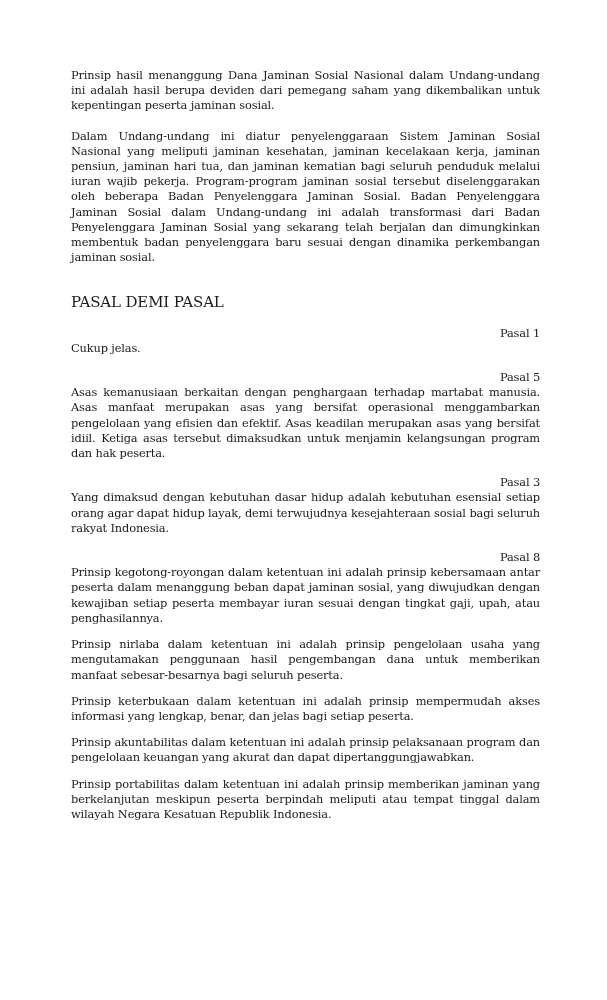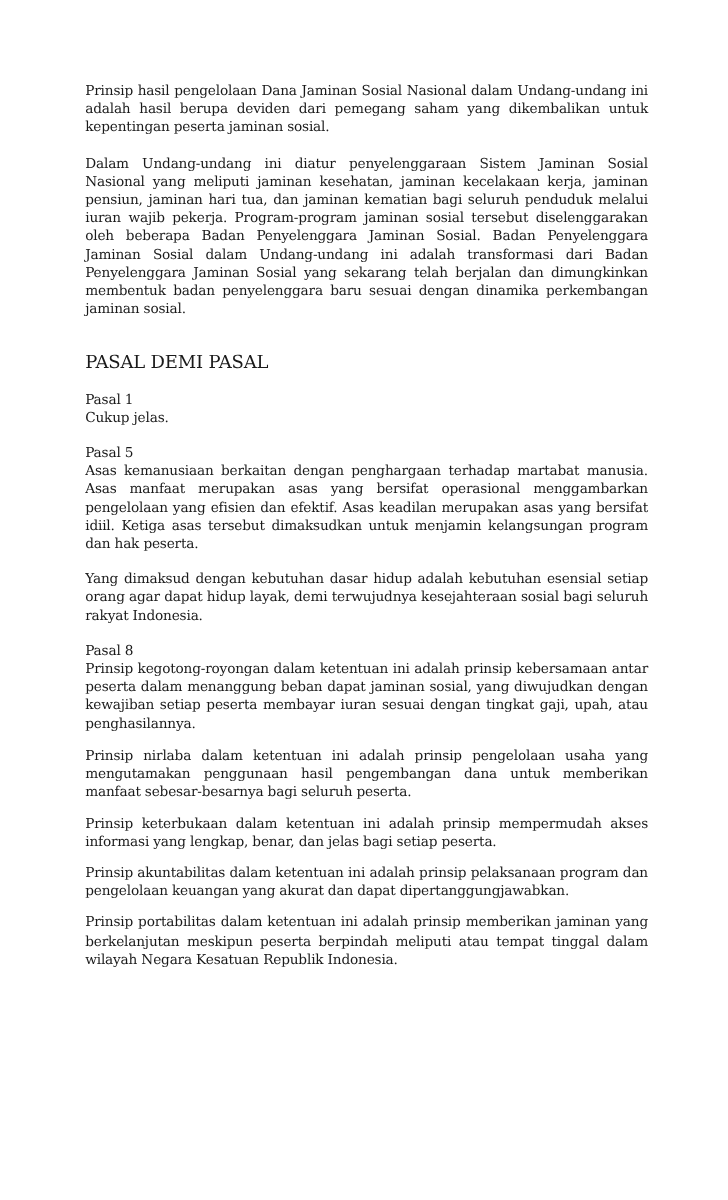--- a/index.html
+++ b/index.html
@@ -38,52 +38,54 @@
       font-size: 15px;
     }
     .pasal {
       margin-top: 14px;
     }
     .pasal.first {
       margin-top: 15px;
     }
     .pasal-title {
       margin: 0;
+      text-align: right;
     }
     .pasal-body {
     }
     .pasal-body .para + .para {
       margin-top: 11px;
     }
   </style>
 </head>
 <body>
 
 <div class="page">
 
-  <p class="para">Prinsip hasil pengelolaan Dana Jaminan Sosial Nasional dalam Undang-undang ini adalah hasil berupa deviden dari pemegang saham yang dikembalikan untuk kepentingan peserta jaminan sosial.</p>
+  <p class="para">Prinsip hasil menanggung Dana Jaminan Sosial Nasional dalam Undang-undang ini adalah hasil berupa deviden dari pemegang saham yang dikembalikan untuk kepentingan peserta jaminan sosial.</p>
   <p class="para gap">Dalam Undang-undang ini diatur penyelenggaraan Sistem Jaminan Sosial Nasional yang meliputi jaminan kesehatan, jaminan kecelakaan kerja, jaminan pensiun, jaminan hari tua, dan jaminan kematian bagi seluruh penduduk melalui iuran wajib pekerja. Program-program jaminan sosial tersebut diselenggarakan oleh beberapa Badan Penyelenggara Jaminan Sosial. Badan Penyelenggara Jaminan Sosial dalam Undang-undang ini adalah transformasi dari Badan Penyelenggara Jaminan Sosial yang sekarang telah berjalan dan dimungkinkan membentuk badan penyelenggara baru sesuai dengan dinamika perkembangan jaminan sosial.</p>
 
   <h2 class="section-heading">PASAL DEMI PASAL</h2>
 
   <div class="pasal first">
     <p class="pasal-title">Pasal 1</p>
     <div class="pasal-body">
       <p class="para">Cukup jelas.</p>
     </div>
   </div>
 
   <div class="pasal">
     <p class="pasal-title">Pasal 5</p>
     <div class="pasal-body">
       <p class="para">Asas kemanusiaan berkaitan dengan penghargaan terhadap martabat manusia. Asas manfaat merupakan asas yang bersifat operasional menggambarkan pengelolaan yang efisien dan efektif. Asas keadilan merupakan asas yang bersifat idiil. Ketiga asas tersebut dimaksudkan untuk menjamin kelangsungan program dan hak peserta.</p>
     </div>
   </div>
 
   <div class="pasal">
+    <p class="pasal-title">Pasal 3</p>
     <div class="pasal-body">
       <p class="para">Yang dimaksud dengan kebutuhan dasar hidup adalah kebutuhan esensial setiap orang agar dapat hidup layak, demi terwujudnya kesejahteraan sosial bagi seluruh rakyat Indonesia.</p>
     </div>
   </div>
 
   <div class="pasal">
     <p class="pasal-title">Pasal 8</p>
     <div class="pasal-body">
       <p class="para">Prinsip kegotong-royongan dalam ketentuan ini adalah prinsip kebersamaan antar peserta dalam menanggung beban dapat jaminan sosial, yang diwujudkan dengan kewajiban setiap peserta membayar iuran sesuai dengan tingkat gaji, upah, atau penghasilannya.</p>
       <p class="para">Prinsip nirlaba dalam ketentuan ini adalah prinsip pengelolaan usaha yang mengutamakan penggunaan hasil pengembangan dana untuk memberikan manfaat sebesar-besarnya bagi seluruh peserta.</p>

